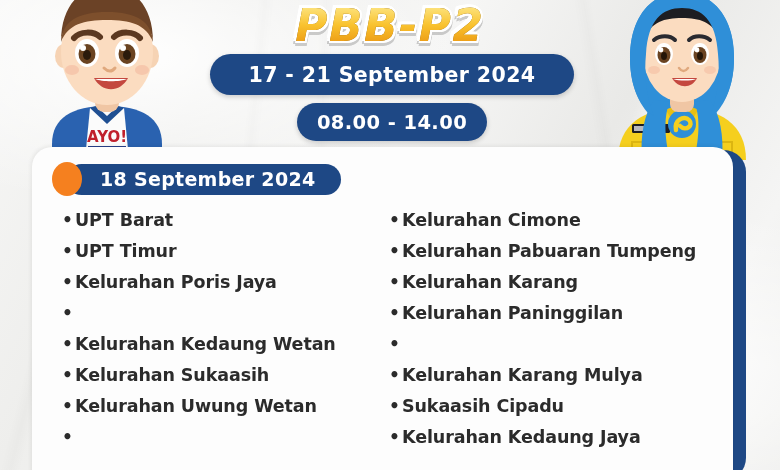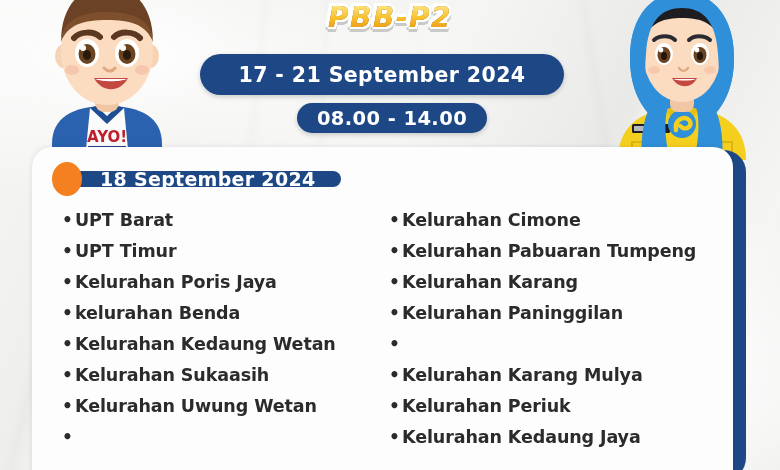--- a/index.html
+++ b/index.html
@@ -58,21 +58,21 @@
     letter-spacing: 1px;
     color: #f2b731;
     -webkit-text-stroke: 5px #ffffff;
     paint-order: stroke fill;
     text-shadow: 0 2px 0 #c88615;
     line-height: 1;
   }
   .headline-main {
     font-family: "DejaVu Sans", sans-serif;
     font-weight: bold;
-    font-size: 28px;
+    font-size: 44px;
     font-style: italic;
     letter-spacing: 1.5px;
     line-height: 1;
     margin-top: 3px;
     color: #f9c83b;
     background: linear-gradient(#fde88a 0%, #f9c22e 48%, #e9920f 100%);
     -webkit-background-clip: text;
     background-clip: text;
     -webkit-text-fill-color: transparent;
     filter: drop-shadow(0 0 0.5px #8a5a00)
@@ -91,28 +91,28 @@
     font-family: "DejaVu Sans", sans-serif;
     font-weight: bold;
     display: flex;
     align-items: center;
     justify-content: center;
     box-shadow: 0 2px 5px rgba(0,0,0,.18);
     z-index: 5;
     white-space: nowrap;
   }
   #pill-date {
-    left: 200px;  top: 54px;
+    left: 210px;  top: 54px;
     width: 364px; height: 41px;
     font-size: 20.5px;
     letter-spacing: .4px;
   }
   #pill-time {
     left: 297px;  top: 103px;
-    width: 190px; height: 30px;
+    width: 190px; height: 38px;
     font-size: 19.5px;
     letter-spacing: .4px;
   }
 
   
   .character { position: absolute; z-index: 3; }
   #char-boy   { left: 22px;  top: -6px;  width: 170px; height: 175px; }
   #char-woman { left: 596px; top: -4px;  width: 172px; height: 164px; }
 
   
@@ -146,21 +146,21 @@
   #day-dot {
     width: 30px; height: 34px;
     border-radius: 50%;
     background: #f5801f;
     position: relative;
     z-index: 2;
     flex: 0 0 auto;
   }
   #day-pill {
     margin-left: -16px;
-    height: 16px;
+    height: 31px;
     background: #1e4885;
     border-radius: 30px;
     color: #fff;
     font-family: "DejaVu Sans", sans-serif;
     font-weight: bold;
     font-size: 19px;
     display: flex;
     align-items: center;
     padding: 0 26px 0 34px;
     letter-spacing: .3px;
@@ -325,21 +325,20 @@
         <div class="list-item">
           <span class="bullet">•</span>
           <span>UPT Timur</span>
         </div>
         <div class="list-item">
           <span class="bullet">•</span>
           <span>Kelurahan Poris Jaya</span>
         </div>
         <div class="list-item">
           <span class="bullet">•</span>
-          <span>kelurahan Benda</span>
         </div>
         <div class="list-item">
           <span class="bullet">•</span>
           <span>Kelurahan Kedaung Wetan</span>
         </div>
         <div class="list-item">
           <span class="bullet">•</span>
           <span>Kelurahan Sukaasih</span>
         </div>
         <div class="list-item">
@@ -370,21 +369,21 @@
         </div>
         <div class="list-item">
           <span class="bullet">•</span>
         </div>
         <div class="list-item">
           <span class="bullet">•</span>
           <span>Kelurahan Karang Mulya</span>
         </div>
         <div class="list-item">
           <span class="bullet">•</span>
-          <span>Kelurahan Periuk</span>
+          <span>Sukaasih Cipadu</span>
         </div>
         <div class="list-item">
           <span class="bullet">•</span>
           <span>Kelurahan Kedaung Jaya</span>
         </div>
       </div>
 
     </div>
   </div>
 

